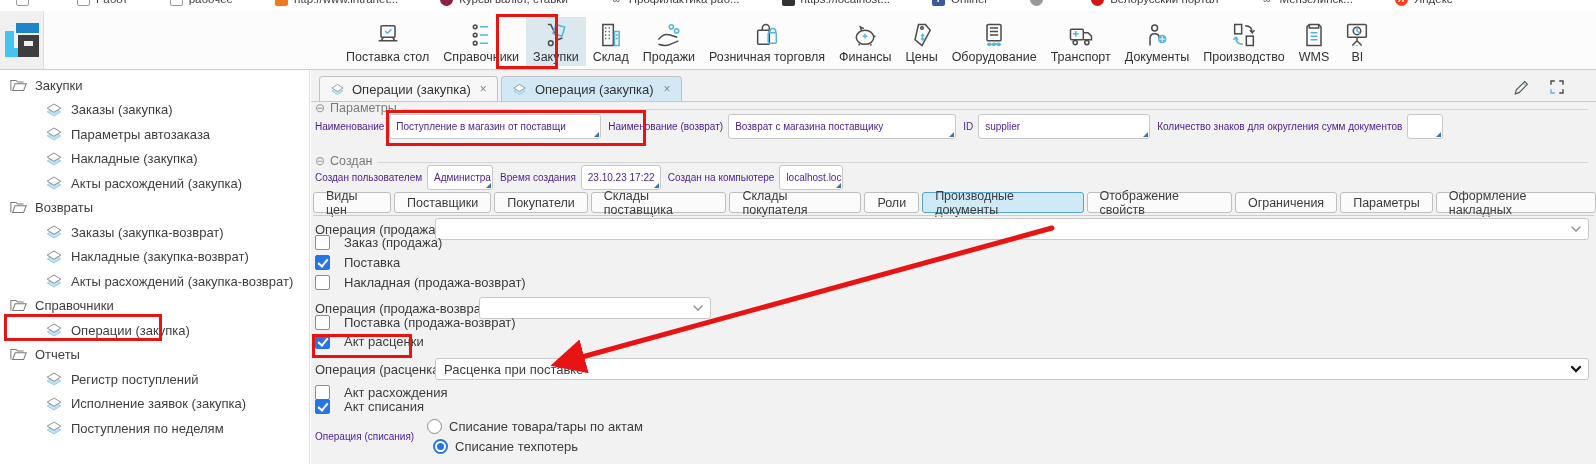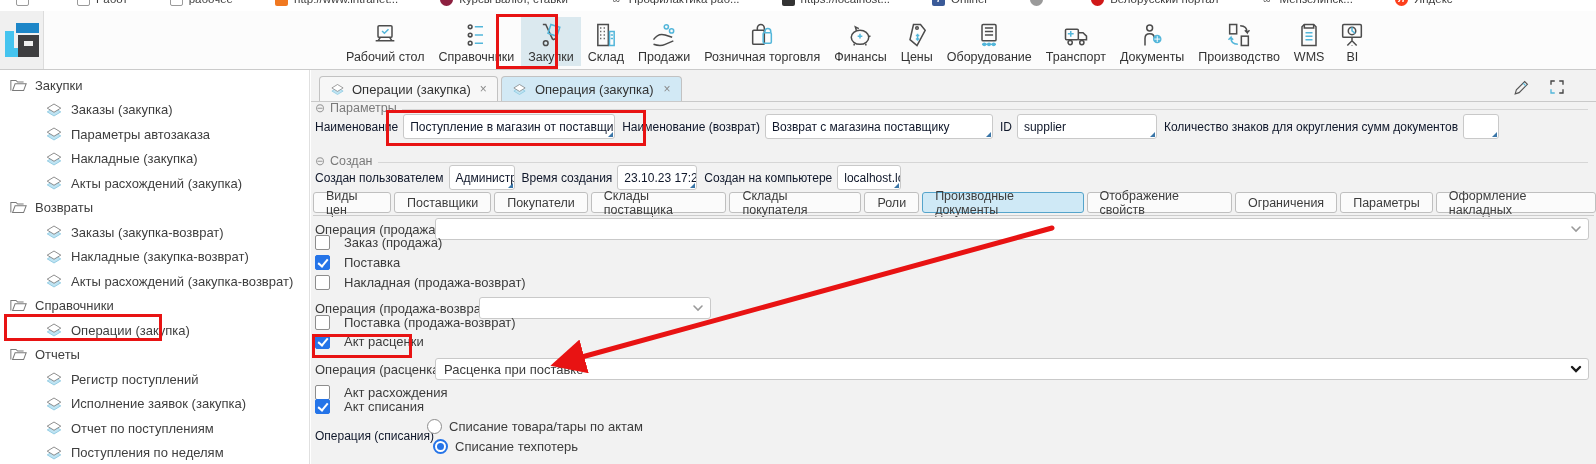--- a/index.html
+++ b/index.html
@@ -58,21 +58,21 @@
   .doctab.active { background:#d2e9f5;gap:8px; }
   .doctab .close { color:#8a8a8a; font-size:12px; margin-left:2px; }
   .tabline { position:absolute; top:31px; left:0; right:0; border-top:1px solid #c9c9c9; }
   .editicons { position:absolute; top:8px; right:30px; display:flex; gap:17px; }
 
   .legend { position:absolute; left:4px; right:8px; display:flex; align-items:center; gap:5px;
             font-size:12.5px; color:#7a7a7a; }
   .legend::after { content:''; flex:1; border-top:1px solid #d6d6d6; margin-top:2px; }
   .legend .minus { color:#9a9a9a; font-size:12px; }
 
-  .frow { position:absolute; left:4px; display:flex; align-items:center; font-size:12px; color:#0f172a; }
+  .frow { position:absolute; left:4px; display:flex; align-items:center; font-size:10px; color:#4c1d95; }
   .frow .lbl { margin:0 5px 0 0; white-space:nowrap; }
   .frow .lbl.l2 { margin-left:7px; }
   .inp { height:25px; background:#fff; border:1px solid #c9c9c9; border-radius:3px; padding:0 6px;
          display:flex; align-items:center; position:relative; overflow:hidden; white-space:nowrap; }
   .inp::after { content:''; position:absolute; right:1px; bottom:1px;
                 border-left:5px solid transparent; border-bottom:5px solid #3a76a8; }
 
   .itabs { position:absolute; top:122px; left:2px; display:flex; gap:3px; height:21px; }
   .itab { display:flex; align-items:center; padding:0 12px; font-size:12.5px; color:#3c3c3c;
           background:#fbfbfb; border:1px solid #bfbfbf; border-radius:3px; }
@@ -171,21 +171,21 @@
     </div>
     <div class="tools">
       <div class="tool">
         <span>
             <svg width="28" height="28" viewBox="0 0 24 24" fill="none" stroke="#4c4c4c" stroke-width="1.3">
               <rect x="6" y="4" width="12" height="10" rx="1"></rect>
               <path d="M4 17h16M8 14l-2 3M16 14l2 3"></path>
               <path d="M9.5 8.5l2 2 3.5-3.5" stroke="#53b6da"></path>
             </svg>
           </span>
-        <span>Рабочий стол</span>
+        <span>Поставка стол</span>
       </div>
       <div class="tool">
         <span>
             <svg width="28" height="28" viewBox="0 0 24 24" fill="none" stroke="#4c4c4c" stroke-width="1.3">
               <circle cx="7" cy="5" r="1.6"></circle>
               <circle cx="7" cy="12" r="1.6"></circle>
               <circle cx="7" cy="19" r="1.6"></circle>
               <path d="M11 5h7M11 12h7M11 19h7" stroke="#53b6da"></path>
             </svg>
           </span>
@@ -416,27 +416,20 @@
           <path d="M12 2l9 5.5L12 13 3 7.5z" fill="#fff" stroke="#6a6a6a"></path>
         </svg>
       <span>Регистр поступлений</span>
     </div>
     <div class="side-item leaf">
       <svg width="18" height="16" viewBox="0 0 24 20">
           <path d="M12 7l9 5.5L12 18l-9-5.5z" fill="#bfe3f2" stroke="#7fc3de"></path>
           <path d="M12 2l9 5.5L12 13 3 7.5z" fill="#fff" stroke="#6a6a6a"></path>
         </svg>
       <span>Исполнение заявок (закупка)</span>
-    </div>
-    <div class="side-item leaf">
-      <svg width="18" height="16" viewBox="0 0 24 20">
-          <path d="M12 7l9 5.5L12 18l-9-5.5z" fill="#bfe3f2" stroke="#7fc3de"></path>
-          <path d="M12 2l9 5.5L12 13 3 7.5z" fill="#fff" stroke="#6a6a6a"></path>
-        </svg>
-      <span>Отчет по поступлениям</span>
     </div>
     <div class="side-item leaf">
       <svg width="18" height="16" viewBox="0 0 24 20">
           <path d="M12 7l9 5.5L12 18l-9-5.5z" fill="#bfe3f2" stroke="#7fc3de"></path>
           <path d="M12 2l9 5.5L12 13 3 7.5z" fill="#fff" stroke="#6a6a6a"></path>
         </svg>
       <span>Поступления по неделям</span>
     </div>
   </div>
 
@@ -480,21 +473,21 @@
     <div class="frow" style="top:44px">
       <span class="lbl">Наименование</span>
       <span class="inp" style="width:212px">
           <span>Поступление в магазин от поставщи</span>
         </span>
       <span class="lbl l2">Наименование (возврат)</span>
       <span class="inp" style="width:228px">
           <span>Возврат с магазина поставщику</span>
         </span>
       <span class="lbl l2">ID</span>
-      <span class="inp" style="width:140px">
+      <span class="inp" style="width:172px">
           <span>supplier</span>
         </span>
       <span class="lbl l2">Количество знаков для округления сумм документов</span>
       <span class="inp" style="width:36px">
           <span></span>
         </span>
     </div>
 
     <div class="legend" style="top:84px">
       <span class="minus">⊖</span>

